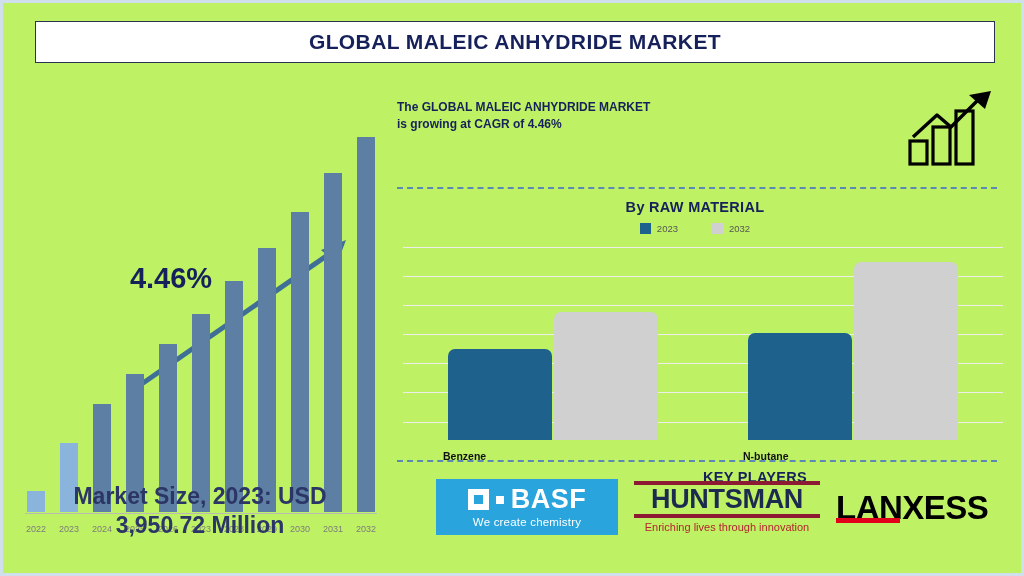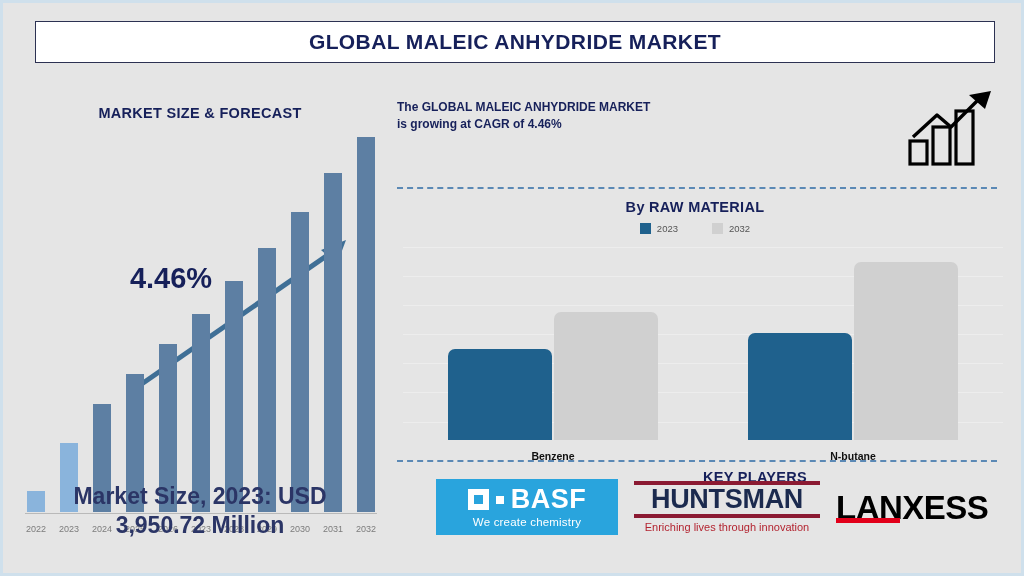--- a/index.html
+++ b/index.html
@@ -8,21 +8,21 @@
     width: 1024px;
     height: 576px;
     background: #ffffff;
     font-family: "Liberation Sans", sans-serif;
   }
 
   #page {
     position: relative;
     width: 1024px;
     height: 576px;
-    background: #e5e5e5;
+    background: #bef264;
     border: 3px solid #cfe0ec;
     overflow: hidden;
   }
 
   
   #title-box {
     position: absolute;
     left: 32px;
     top: 18px;
     width: 960px;
@@ -235,21 +235,21 @@
 
   #right-cats {
     position: absolute;
     left: 0; bottom: -22px;
     width: 600px;
     display: flex;
     justify-content: space-around;
   }
   .catlab {
     width: 220px;
-    text-align: center;
+    text-align: left;
     font-size: 10.5px;
     font-weight: bold;
     color: #111111;
   }
 
   
   #key-players-heading {
     position: absolute;
     left: 210px;
     top: 382px;
@@ -358,21 +358,20 @@
 <body>
 
 <div id="page">
 
   <div id="title-box">
     <div id="title-text">GLOBAL MALEIC ANHYDRIDE MARKET</div>
   </div>
 
   <div id="left-panel">
 
-    <div id="left-heading">MARKET SIZE &amp; FORECAST</div>
 
     <div id="cagr-badge">4.46%</div>
 
     <svg id="arrow-svg" viewBox="0 0 235 170">
       <line x1="12" y1="158" x2="214" y2="18" stroke="#3f6f96" stroke-width="5" stroke-linecap="round"></line>
       <polygon points="225,8 200,18 216,32" fill="#3f6f96"></polygon>
     </svg>
 
     <div id="left-chart">
       <div id="left-bars">

